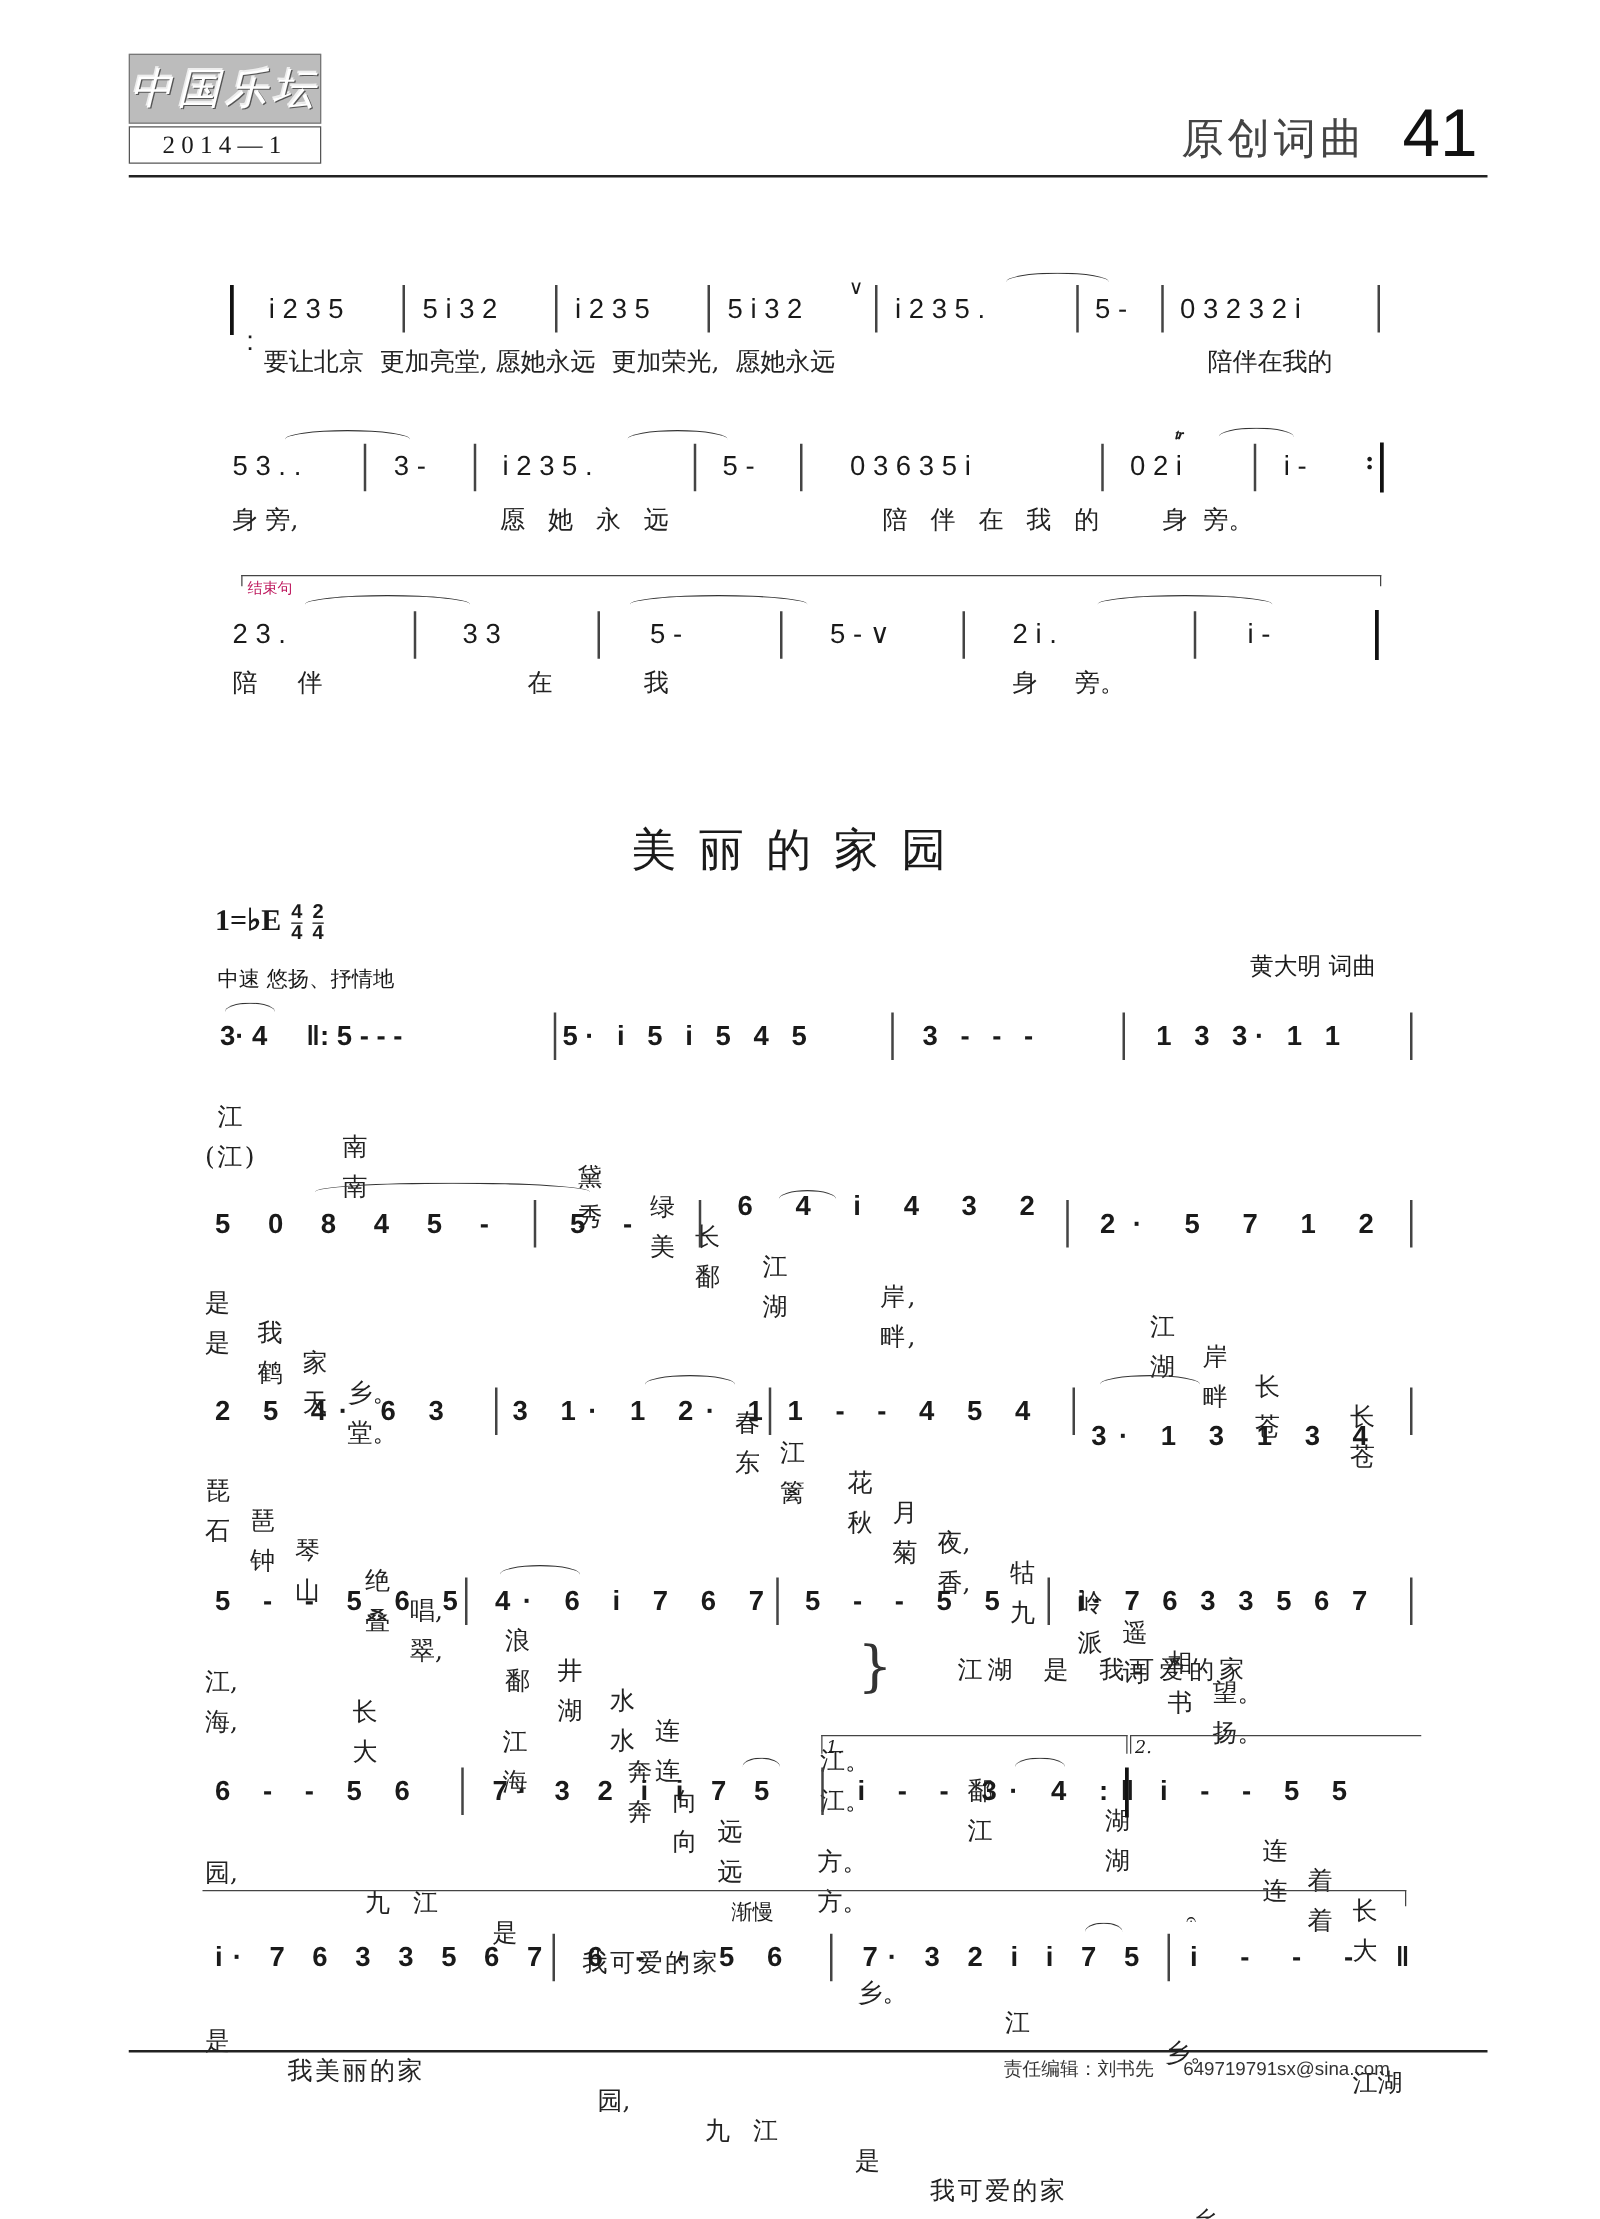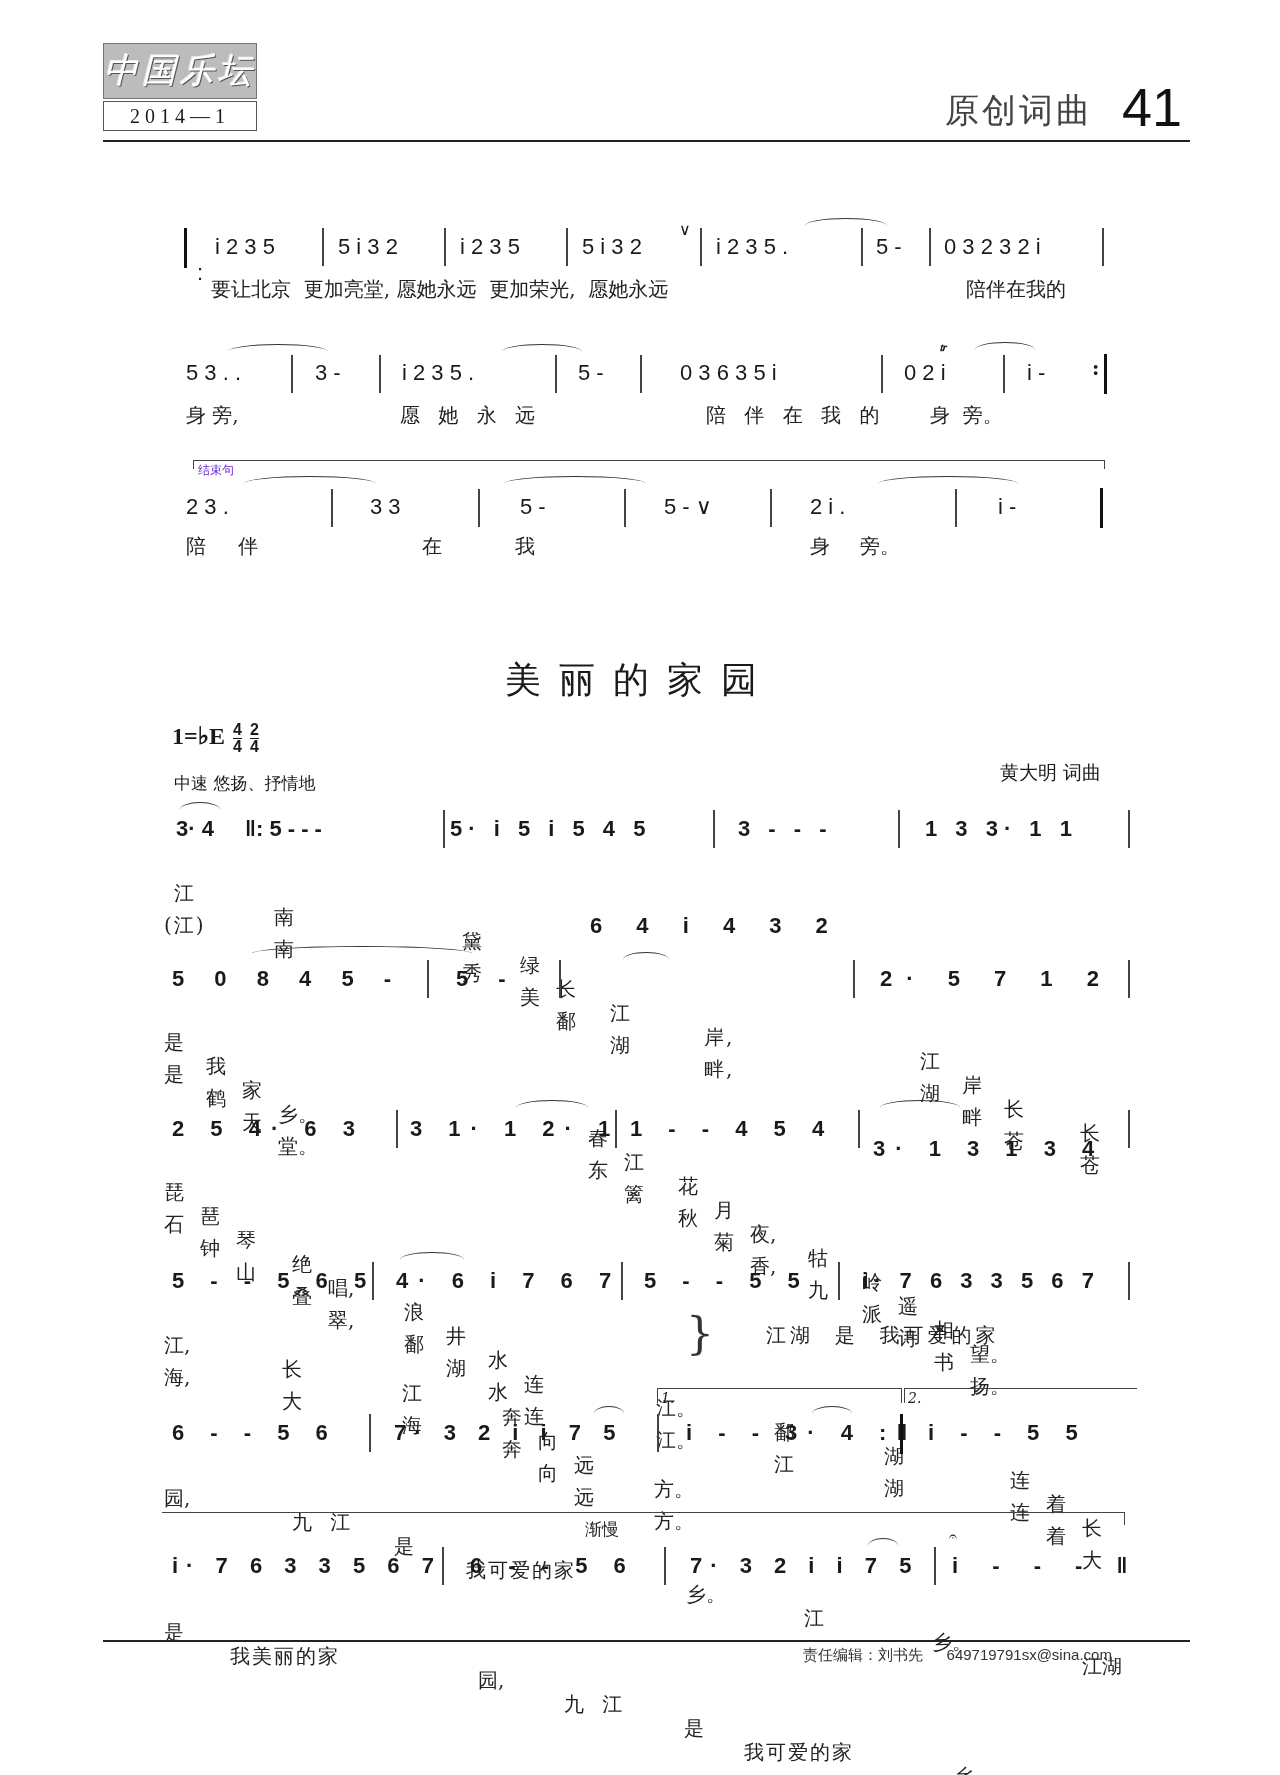--- a/index.html
+++ b/index.html
@@ -18,21 +18,21 @@
   .dbl{position:absolute;width:3px;background:#111;height:40px;}
   .slur{position:absolute;border-top:1.5px solid #333;border-radius:50% 50% 0 0;height:14px;}
   .title{left:0;width:1280px;text-align:center;top:656px;font-size:36px;letter-spacing:18px;font-family:"DejaVu Serif",serif;}
   .key{left:172px;top:722px;font-size:24px;font-family:"Liberation Serif",serif;font-weight:bold;}
   .frac{display:inline-block;vertical-align:middle;text-align:center;font-family:"Liberation Sans",sans-serif;font-weight:bold;font-size:16px;line-height:16px;margin-left:2px;}
   .frac span{display:block;}
   .frac .ln{border-top:1.5px solid #111;height:0;}
   .tempo{left:174px;top:772px;font-size:17px;font-family:"DejaVu Sans",sans-serif;}
   .author{left:1000px;top:760px;font-size:19px;}
   .bracket{position:absolute;border-top:1.5px solid #444;}
-  .small{position:absolute;font-size:12px;color:#6d28d9;}
+  .small{position:absolute;font-size:12px;color:#be185d;}
   .footer{left:803px;top:1646px;font-size:15px;font-family:"DejaVu Serif",serif;color:#333;}
 </style>
 </head>
 <body>
 
 <div class="abs mag-box">中国乐坛</div>
 <div class="abs issue-box">2014—1</div>
 <div class="abs section-title">原创词曲</div>
 <div class="abs page-no">41</div>
 <div class="abs rule" style="left:103px;top:140px;width:1087px;"></div>
@@ -151,21 +151,21 @@
   <span style="position:absolute;left:798px">畔</span>
   <span style="position:absolute;left:840px">苍</span>
   <span style="position:absolute;left:916px">苍</span>
 </div>
 
 <div class="notes" style="left:172px;top:966px;letter-spacing:12px;">5 0 8 4 5 -</div>
 <div class="slur" style="left:252px;top:946px;width:220px;"></div>
 <div class="bar" style="left:427px;top:960px;"></div>
 <div class="notes" style="left:456px;top:966px;letter-spacing:12px;">5 -</div>
 <div class="bar" style="left:559px;top:960px;"></div>
-<div class="notes" style="left:590px;top:913px;letter-spacing:14px;">6 4 i 4 3 2</div>
+<div class="notes" style="left:590px;top:952px;letter-spacing:14px;">6 4 i 4 3 2</div>
 <div class="slur" style="left:623px;top:952px;width:46px;"></div>
 <div class="bar" style="left:853px;top:960px;"></div>
 <div class="notes" style="left:880px;top:966px;letter-spacing:14px;">2· 5 7 1 2</div>
 <div class="bar" style="left:1128px;top:960px;"></div>
 <div class="lyr" style="left:164px;top:1005px;">
   <span style="position:absolute;left:0">是</span>
   <span style="position:absolute;left:42px">我</span>
   <span style="position:absolute;left:78px">家</span>
   <span style="position:absolute;left:114px">乡。</span>
   <span style="position:absolute;left:424px">春</span>

